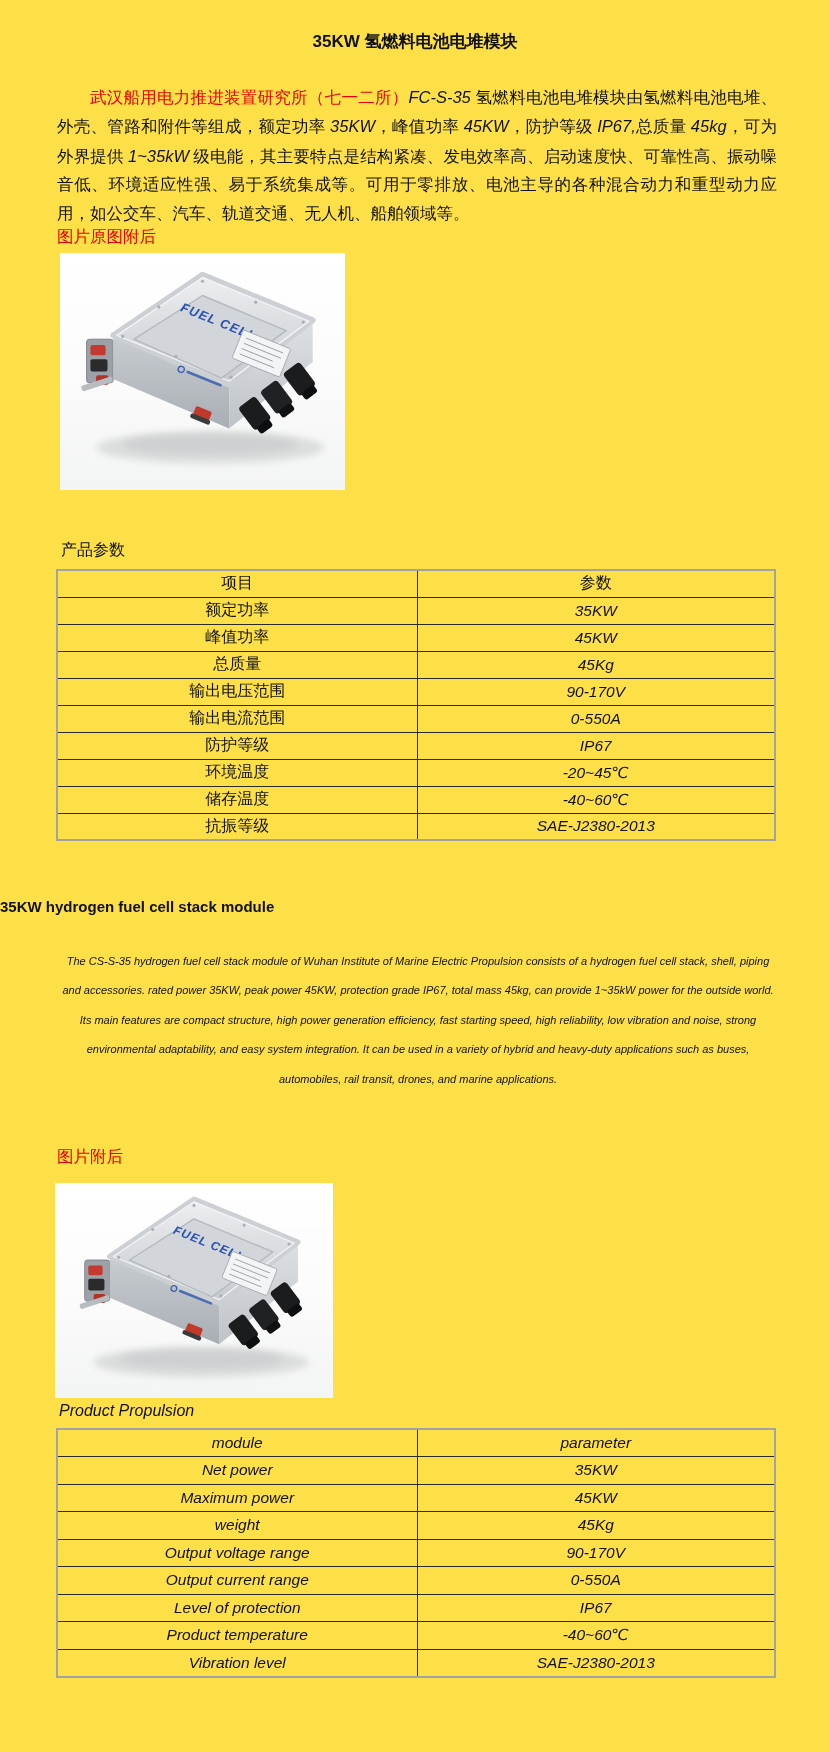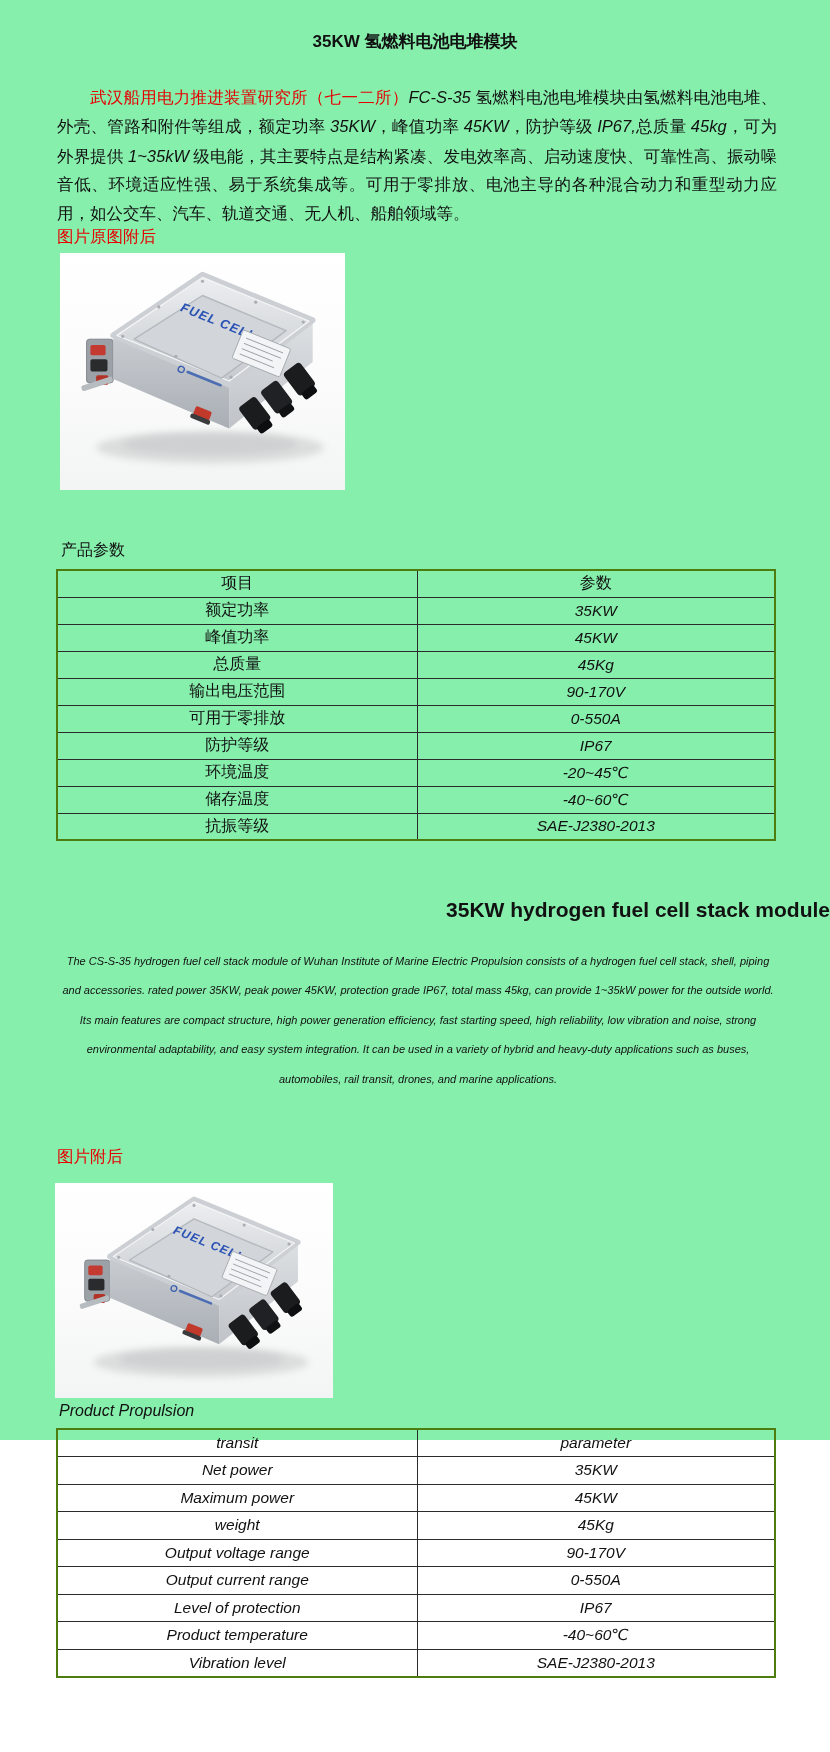--- a/index.html
+++ b/index.html
@@ -1,17 +1,17 @@
 <!DOCTYPE html>
 <html><head>
 <meta charset="utf-8">
 <style>
   html,body{margin:0;padding:0;}
   body{width:830px;height:1752px;background:#ffffff;overflow:hidden;}
-  .page{position:relative;width:830px;height:1440px;background:#86efac;
+  .page{position:relative;width:830px;height:1752px;background:#fde047;
         font-family:"Liberation Serif","DejaVu Serif",serif;color:#1a1a1a;}
 
   .title-cn{position:absolute;top:30px;left:0;width:830px;text-align:center;
             font-family:"Liberation Sans","DejaVu Sans",sans-serif;
             font-weight:700;font-size:17px;color:#111;}
   .para-cn{position:absolute;top:66px;left:57px;width:720px;
            font-size:16.5px;line-height:28.6px;text-align:justify;
            text-indent:2em;color:#111;}
   .seg-cn{font-family:"Liberation Serif","DejaVu Serif",serif;}
   .seg-red{font-family:"Liberation Serif","DejaVu Serif",serif;color:#e60000;}
@@ -24,34 +24,34 @@
   .photo{position:absolute;background:linear-gradient(180deg,#ffffff 0%,#fbfbfb 55%,#f3f4f4 100%);}
   .photo-1{left:60px;top:253px;width:285px;height:237px;}
   .photo-2{left:55px;top:1183px;width:278px;height:215px;}
   .photo svg{display:block;width:100%;height:100%;}
 
   .table-label-cn{position:absolute;left:61px;top:540px;font-size:16px;color:#111;}
   .table-label-en{position:absolute;left:59px;top:1402px;font-size:16px;
                   font-family:"Liberation Sans","DejaVu Sans",sans-serif;font-style:italic;color:#111;}
 
   table.tbl{position:absolute;left:56px;width:718px;border-collapse:collapse;
-            table-layout:fixed;border:2px solid #4d7c0f;}
+            table-layout:fixed;border:2px solid #a3a3a3;}
   .tbl-1{top:569px;}
   .tbl-2{top:1428px;}
   table.tbl th,table.tbl td{border:1px solid #2b2b2b;text-align:center;vertical-align:middle;
             padding:0;font-weight:400;overflow:hidden;white-space:nowrap;}
   .tbl-1 tr{height:27px;}
   .tbl-2 tr{height:27.5px;}
   .cell-cn{font-family:"Liberation Serif","DejaVu Serif",serif;font-size:16px;color:#111;}
   .cell-lat{font-family:"Liberation Sans","DejaVu Sans",sans-serif;font-style:italic;
             font-size:15.5px;color:#111;}
 
-  .title-en{position:absolute;top:898px;left:0;width:830px;text-align:right;
+  .title-en{position:absolute;top:898px;left:0;width:830px;text-align:left;
             font-family:"Liberation Sans","DejaVu Sans",sans-serif;
-            font-weight:700;font-size:21px;color:#111;}
+            font-weight:700;font-size:15px;color:#111;}
   .para-en{position:absolute;top:936px;left:57px;width:722px;
            font-family:"Liberation Sans","DejaVu Sans",sans-serif;font-style:italic;
            font-size:11px;line-height:29.4px;text-align:center;color:#111;}
 
   .sprite{position:absolute;width:0;height:0;overflow:hidden;}
 </style>
 </head>
 <body>
 
 <svg class="sprite" aria-hidden="true">
@@ -178,21 +178,21 @@
     </tr>
     <tr>
       <td class="cell-cn">总质量</td>
       <td class="cell-lat">45Kg</td>
     </tr>
     <tr>
       <td class="cell-cn">输出电压范围</td>
       <td class="cell-lat">90-170V</td>
     </tr>
     <tr>
-      <td class="cell-cn">可用于零排放</td>
+      <td class="cell-cn">输出电流范围</td>
       <td class="cell-lat">0-550A</td>
     </tr>
     <tr>
       <td class="cell-cn">防护等级</td>
       <td class="cell-lat">IP67</td>
     </tr>
     <tr>
       <td class="cell-cn">环境温度</td>
       <td class="cell-lat">-20~45℃</td>
     </tr>
@@ -221,21 +221,21 @@
 
   <div class="table-label-en">Product Propulsion</div>
 
   <table class="tbl tbl-2">
     <colgroup>
         <col style="width:360px">
         <col style="width:358px">
       </colgroup>
     <tbody>
         <tr>
-      <th class="cell-lat">transit</th>
+      <th class="cell-lat">module</th>
       <th class="cell-lat">parameter</th>
     </tr>
     <tr>
       <td class="cell-lat">Net power</td>
       <td class="cell-lat">35KW</td>
     </tr>
     <tr>
       <td class="cell-lat">Maximum power</td>
       <td class="cell-lat">45KW</td>
     </tr>

